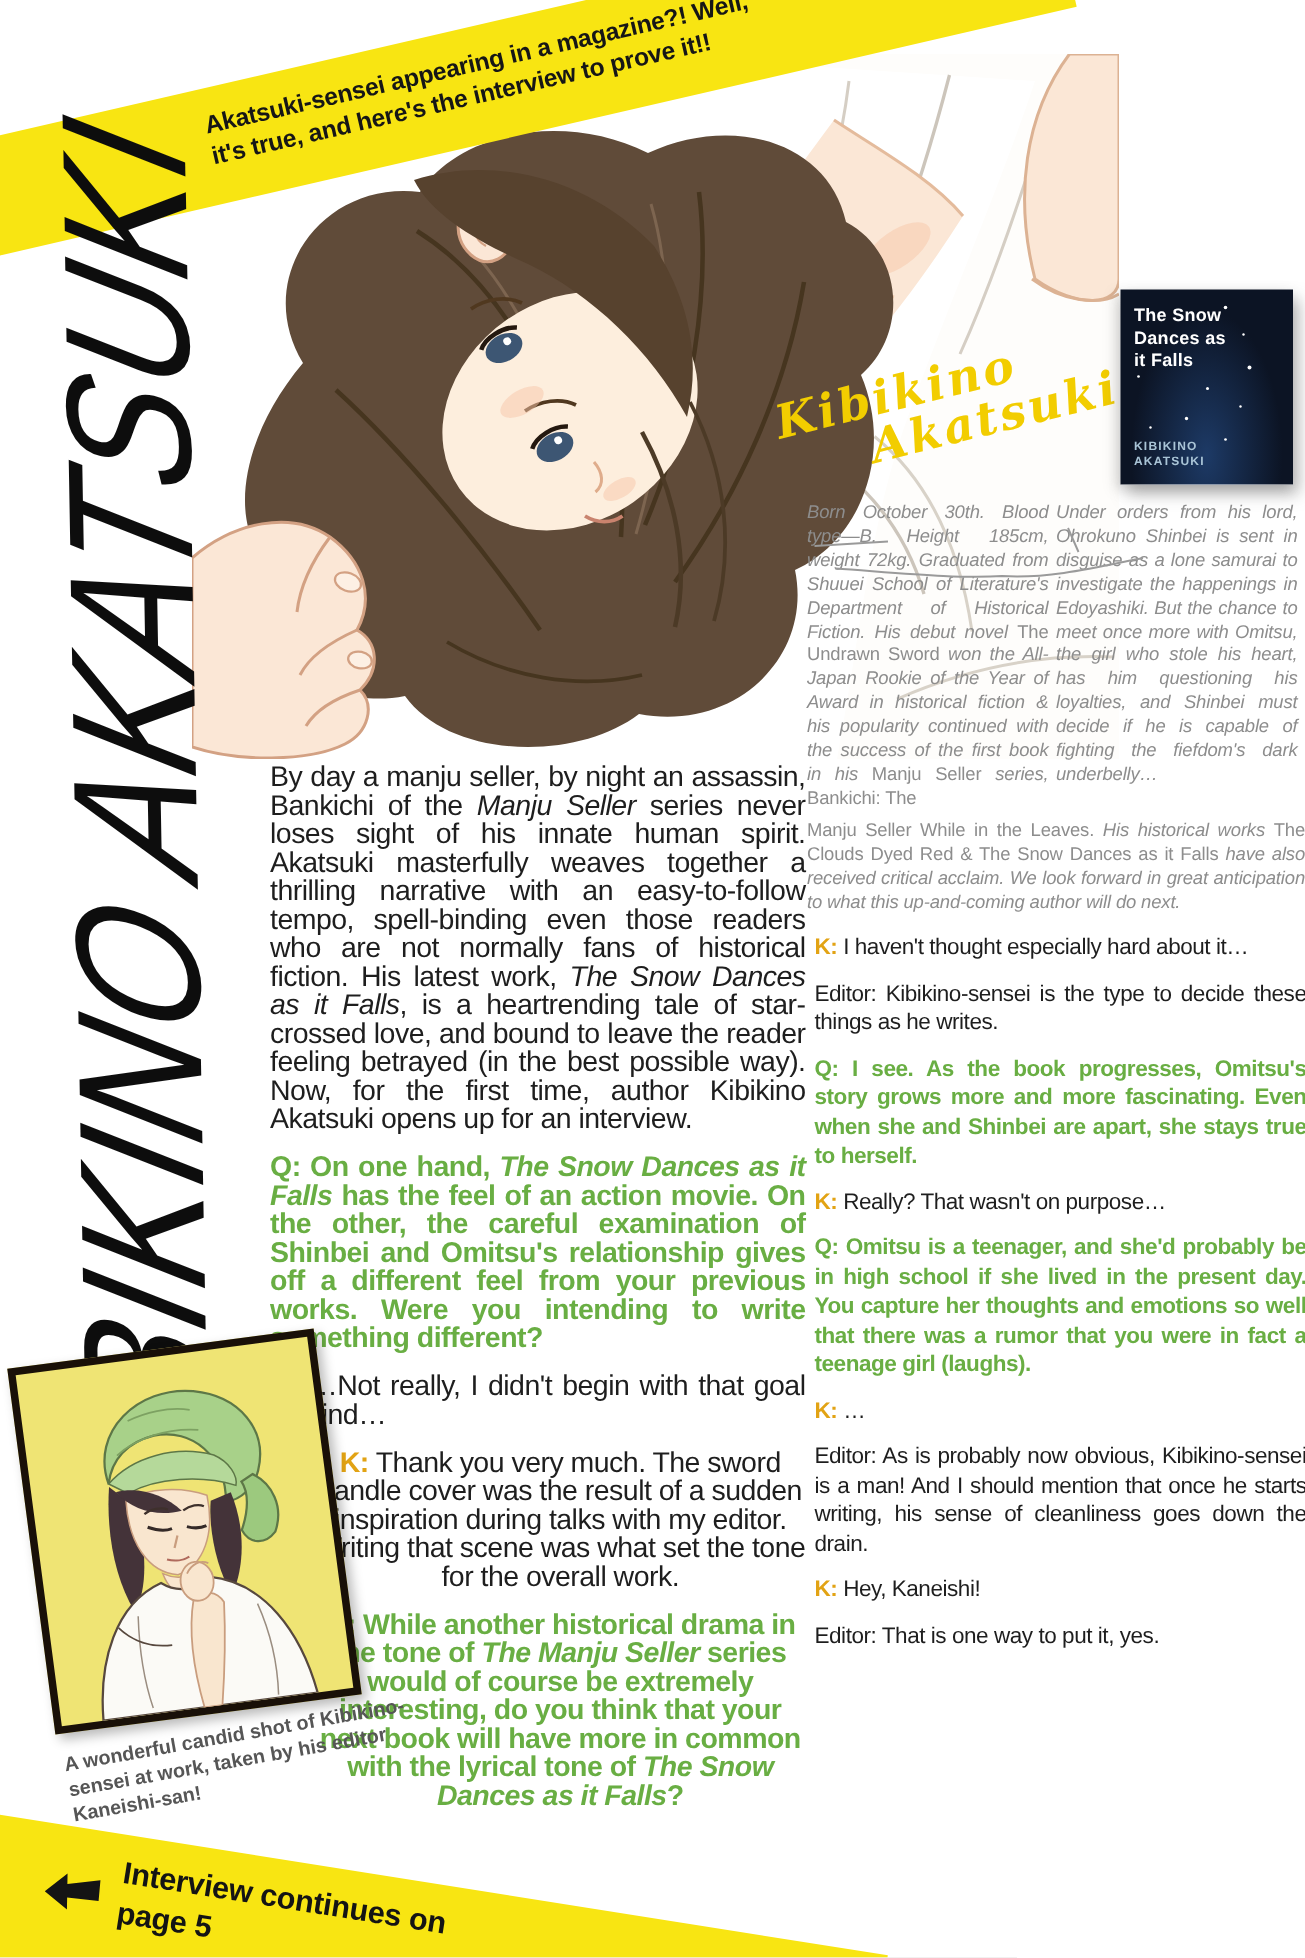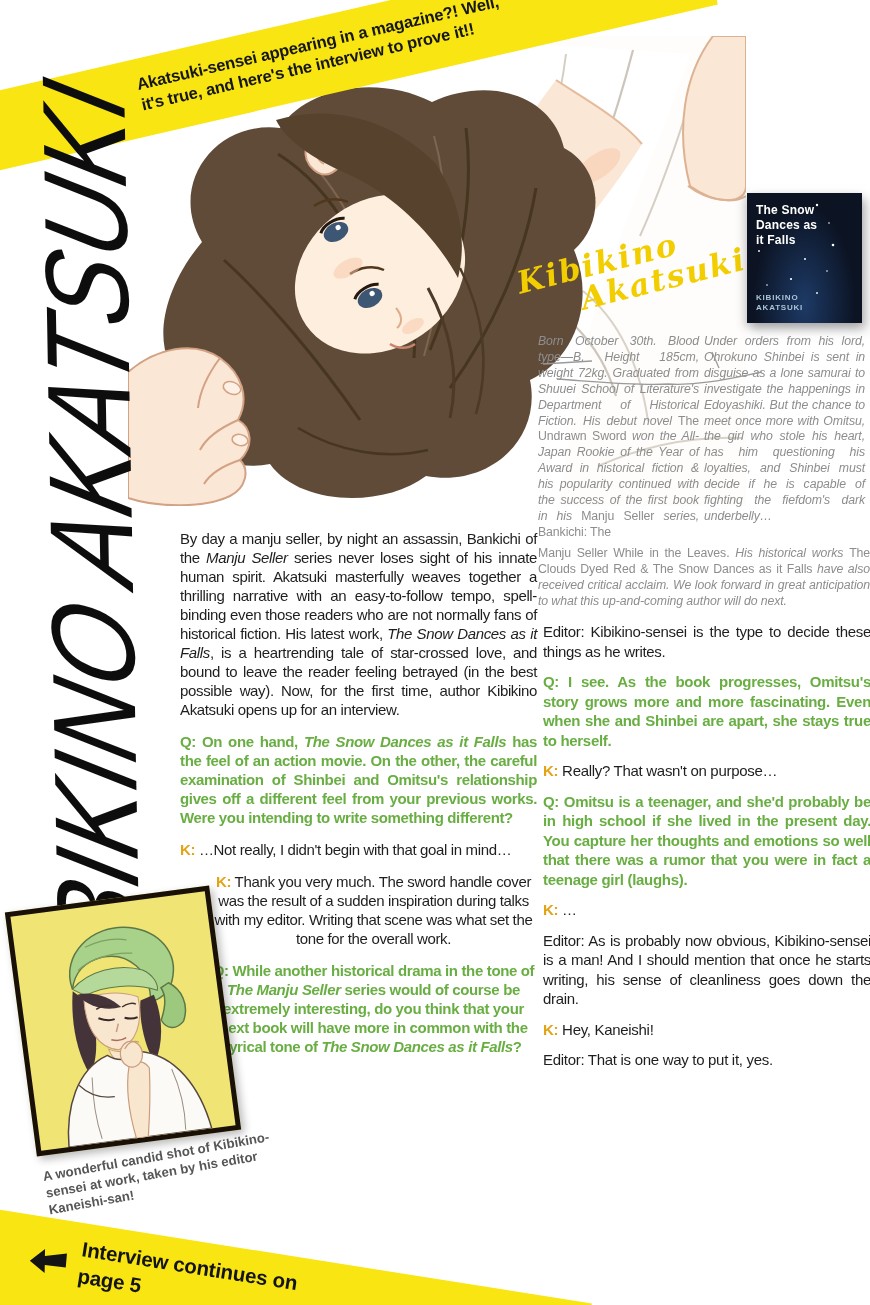--- a/index.html
+++ b/index.html
@@ -41,22 +41,22 @@
   
   .bio{position:absolute;left:538px;top:334px;width:332px;z-index:3;color:var(--bio-gray,#8d8d8d);
        font-size:12.3px;line-height:15.9px;text-align:justify;letter-spacing:-0.1px;}
   .bio-cols{display:flex;gap:5px;}
   .bio-col{width:161px;margin:0;}
   .bio-bottom{margin:5px 0 0 0;}
   .it{font-style:italic;}
   .anno{position:absolute;left:0;top:0;width:870px;height:1305px;z-index:4;pointer-events:none;}
 
   
-  .col-left{position:absolute;left:180px;top:529px;width:357px;z-index:4;
-            font-size:15px;line-height:19px;letter-spacing:-0.35px;}
+  .col-left{position:absolute;left:180px;top:509px;width:357px;z-index:4;
+            font-size:19px;line-height:19px;letter-spacing:-0.35px;}
   .col-left p{margin:0 0 13px 0;}
   .col-right{position:absolute;left:543px;top:622px;width:328px;z-index:4;
              font-size:15px;line-height:19.5px;letter-spacing:-0.3px;}
   .col-right p{margin:0 0 11px 0;}
   .q{color:var(--q-green,#69ae43);font-weight:bold;text-align:justify;}
   .a{text-align:justify;}
   .kk{color:var(--k-amber,#e2a314);font-weight:bold;}
   .indent{margin-left:30px;}
   .center{text-align:center;}
   .intro{text-align:justify;}
@@ -198,20 +198,21 @@
     <p class="intro"><span>By day a manju seller, by night an assassin, Bankichi of the </span><span class="it">Manju Seller</span><span> series never loses sight of his innate human spirit. Akatsuki masterfully weaves together a thrilling narrative with an easy-to-follow tempo, spell-binding even those readers who are not normally fans of historical fiction. His latest work, </span><span class="it">The Snow Dances as it Falls</span><span>, is a heartrending tale of star-crossed love, and bound to leave the reader feeling betrayed (in the best possible way). Now, for the first time, author Kibikino Akatsuki opens up for an interview.</span></p>
     <p class="q"><span>Q: On one hand, </span><span class="it">The Snow Dances as it Falls</span><span> has the feel of an action movie. On the other, the careful examination of Shinbei and Omitsu's relationship gives off a different feel from your previous works. Were you intending to write something different?</span></p>
     <p class="a"><span class="kk">K:</span><span> …Not really, I didn't begin with that goal in mind…</span></p>
     <div class="indent">
       <p class="a center"><span class="kk">K:</span><span> Thank you very much. The sword handle cover was the result of a sudden inspiration during talks with my editor. Writing that scene was what set the tone for the overall work.</span></p>
       <p class="q center"><span>Q: While another historical drama in the tone of </span><span class="it">The Manju Seller</span><span> series would of course be extremely interesting, do you think that your next book will have more in common with the lyrical tone of </span><span class="it">The Snow Dances as it Falls</span><span>?</span></p>
     </div>
   </div>
 
   <div class="col-right">
+    <p class="a"><span class="kk">K:</span><span> I haven't thought especially hard about it…</span></p>
     <p class="a">Editor: Kibikino-sensei is the type to decide these things as he writes.</p>
     <p class="q">Q: I see. As the book progresses, Omitsu's story grows more and more fascinating. Even when she and Shinbei are apart, she stays true to herself.</p>
     <p class="a"><span class="kk">K:</span><span> Really? That wasn't on purpose…</span></p>
     <p class="q">Q: Omitsu is a teenager, and she'd probably be in high school if she lived in the present day. You capture her thoughts and emotions so well that there was a rumor that you were in fact a teenage girl (laughs).</p>
     <p class="a"><span class="kk">K:</span><span> …</span></p>
     <p class="a">Editor: As is probably now obvious, Kibikino-sensei is a man! And I should mention that once he starts writing, his sense of cleanliness goes down the drain.</p>
     <p class="a"><span class="kk">K:</span><span> Hey, Kaneishi!</span></p>
     <p class="a">Editor: That is one way to put it, yes.</p>
   </div>
 

